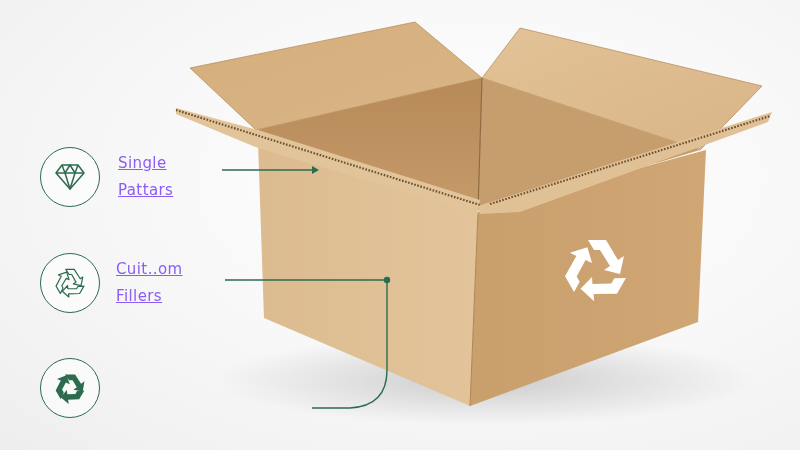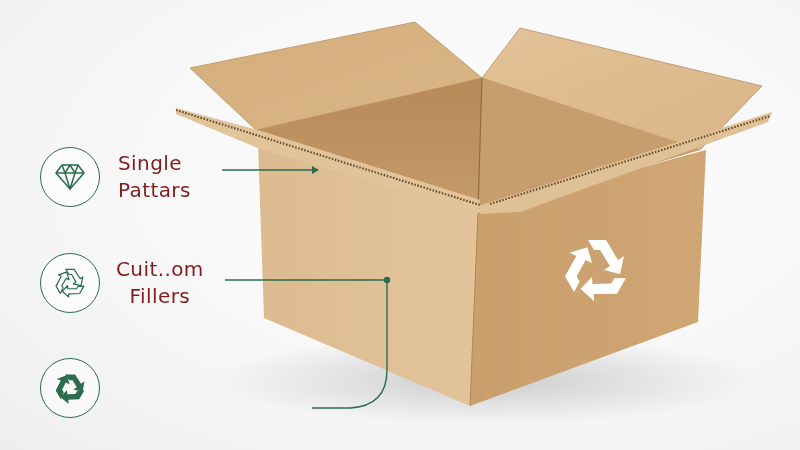--- a/index.html
+++ b/index.html
@@ -12,27 +12,28 @@
   .feature {
     position: absolute; left: 40px; display: flex; align-items: center;
   }
   .feature .circle {
     width: 60px; height: 60px; border-radius: 50%;
     border: 1.6px solid #2c6b4d; box-sizing: border-box;
     display: flex; align-items: center; justify-content: center;
     background: rgba(255,255,255,0.6);
   }
   .feature .label {
-    margin-left: 16px; color: #7f1d1d; font-size: 20px; line-height: 27px;
+    margin-left: 16px; color: #8b5cf6; font-size: 15px; line-height: 27px;
     letter-spacing: 0.4px;
+    text-decoration: underline;
   }
   .feature .label span { display: block; white-space: nowrap; }
   #f1 { top: 147px; }
   #f1 .label { margin-left: 18px; }
-  #f2 { top: 253px; text-align: center; }
+  #f2 { top: 253px; }
   #f3 { top: 358px; }
 </style>
 </head>
 <body>
 
 <svg class="scene" viewBox="0 0 800 450" xmlns="http://www.w3.org/2000/svg">
   <defs>
     <linearGradient id="gLeft" x1="0" y1="0" x2="1" y2="0">
       <stop offset="0" stop-color="#dcbb90"></stop>
       <stop offset="1" stop-color="#e3c49a"></stop>

